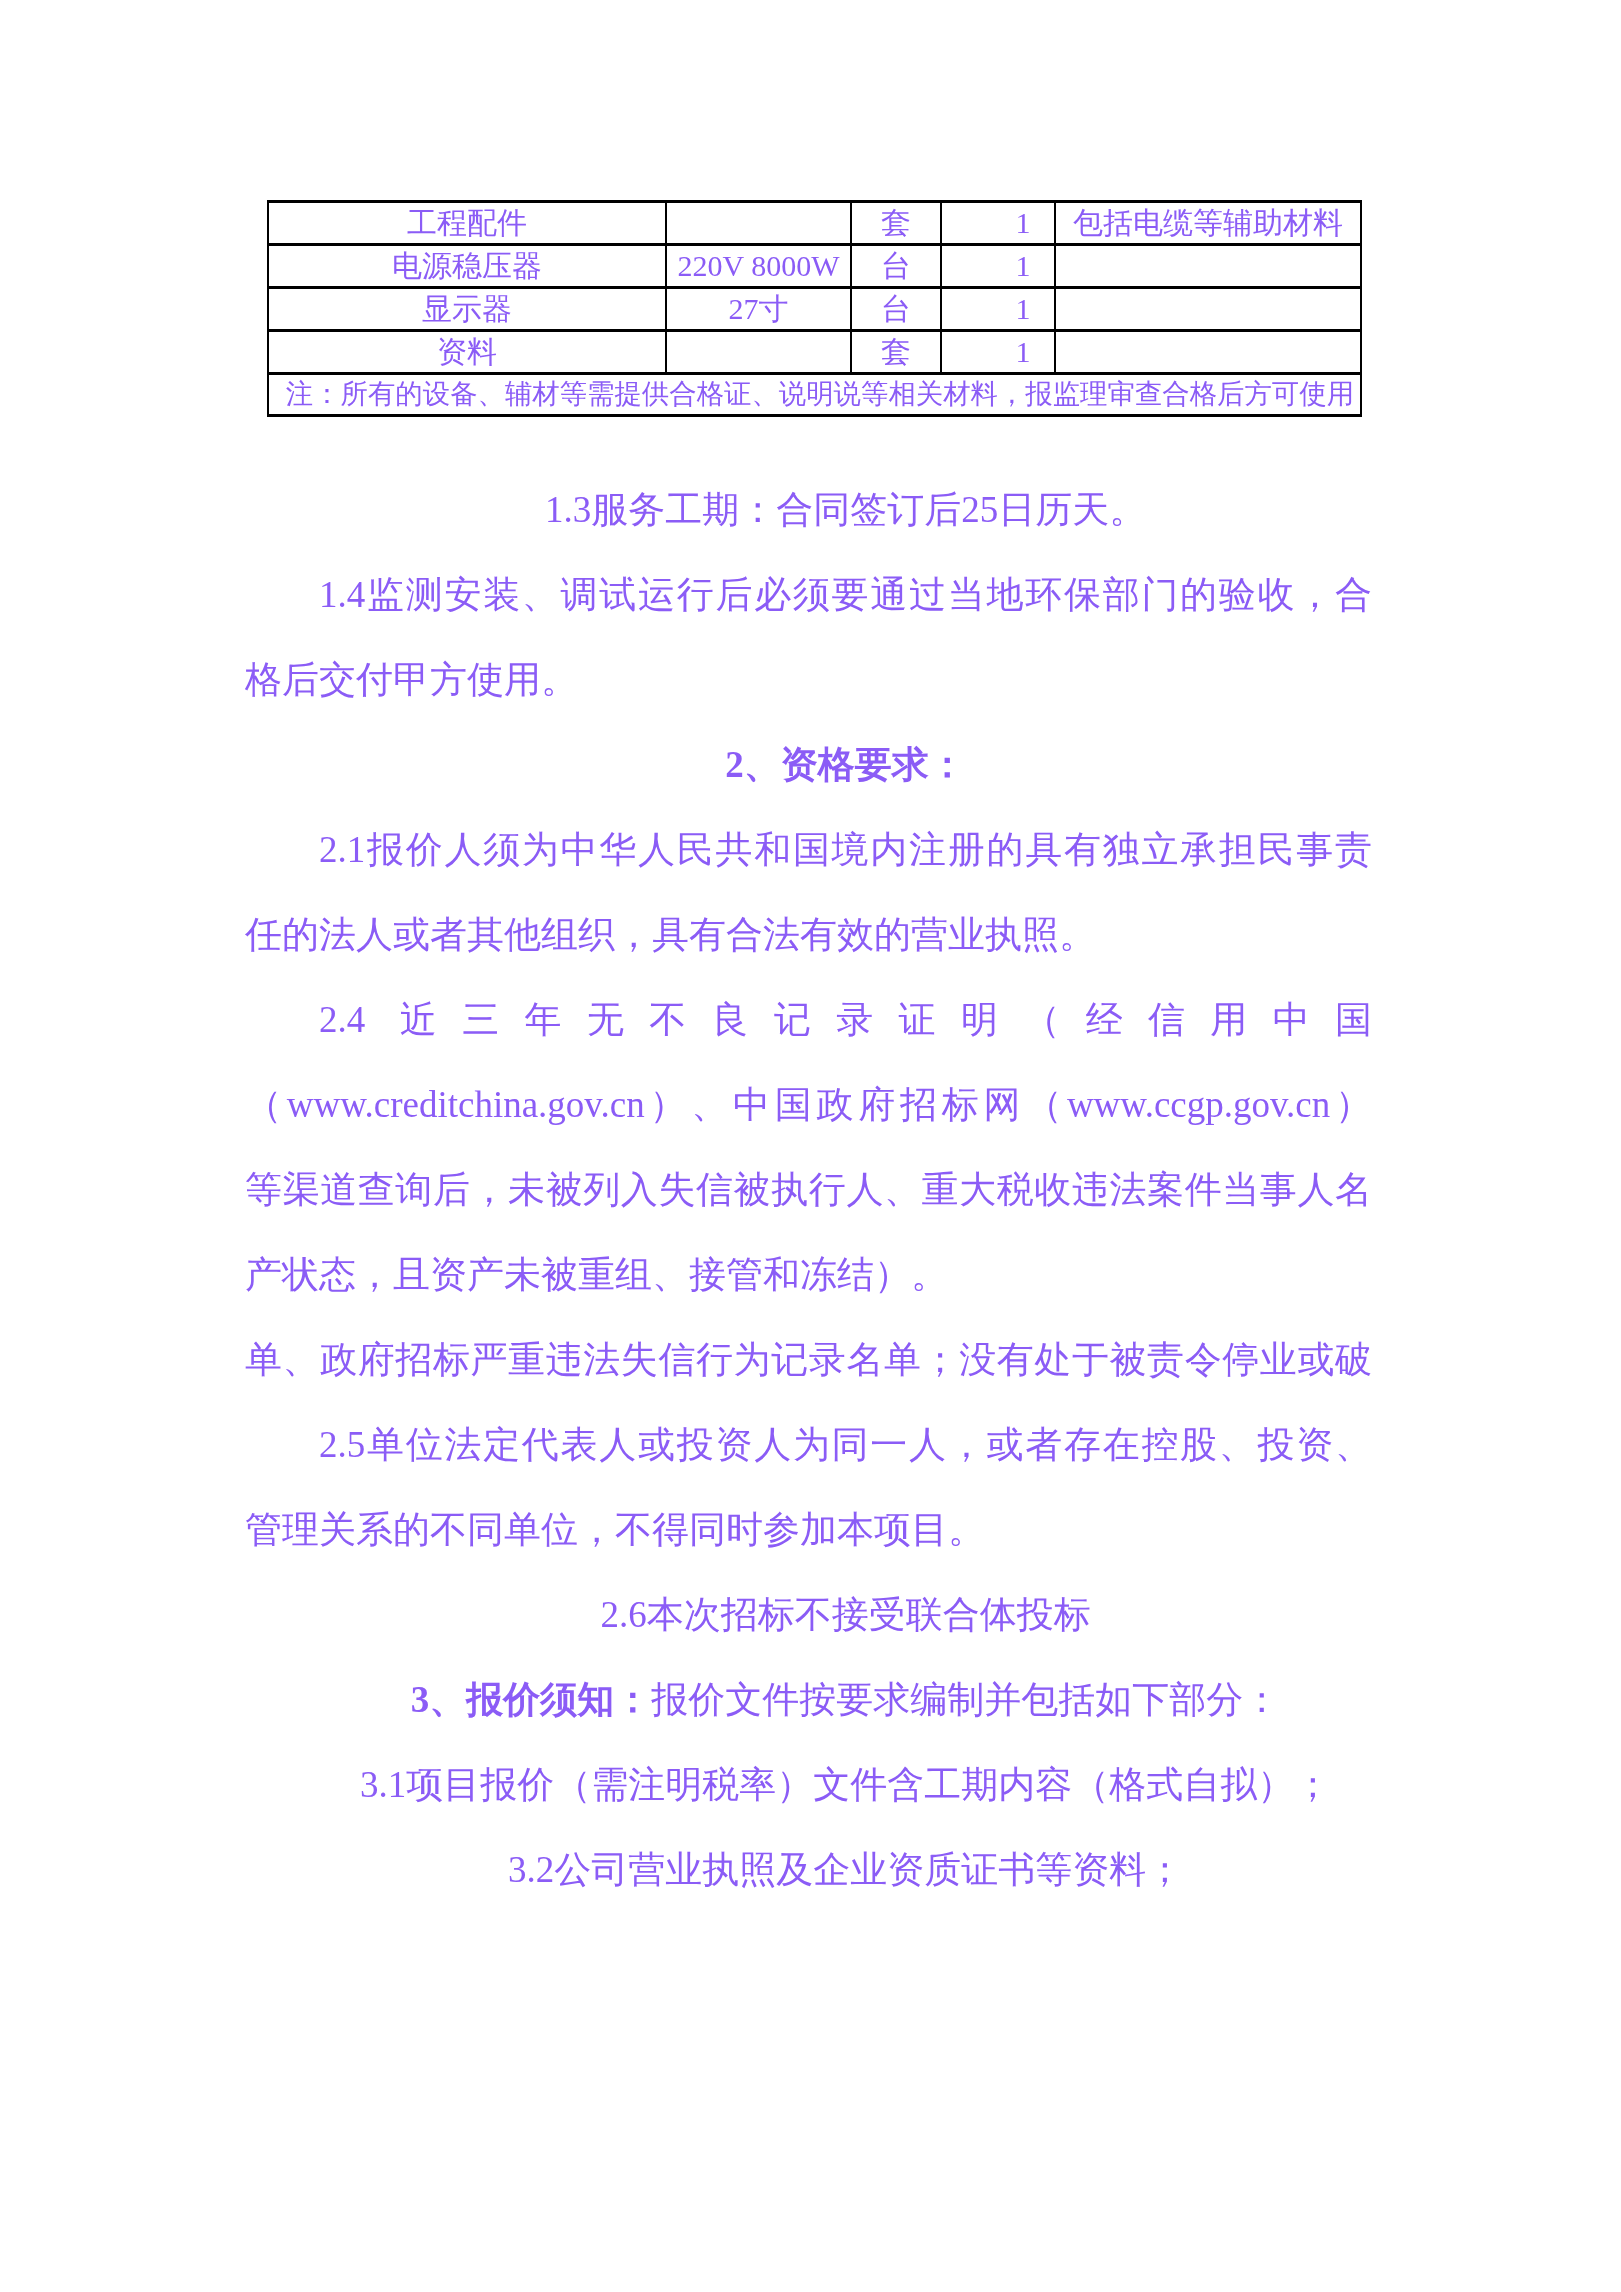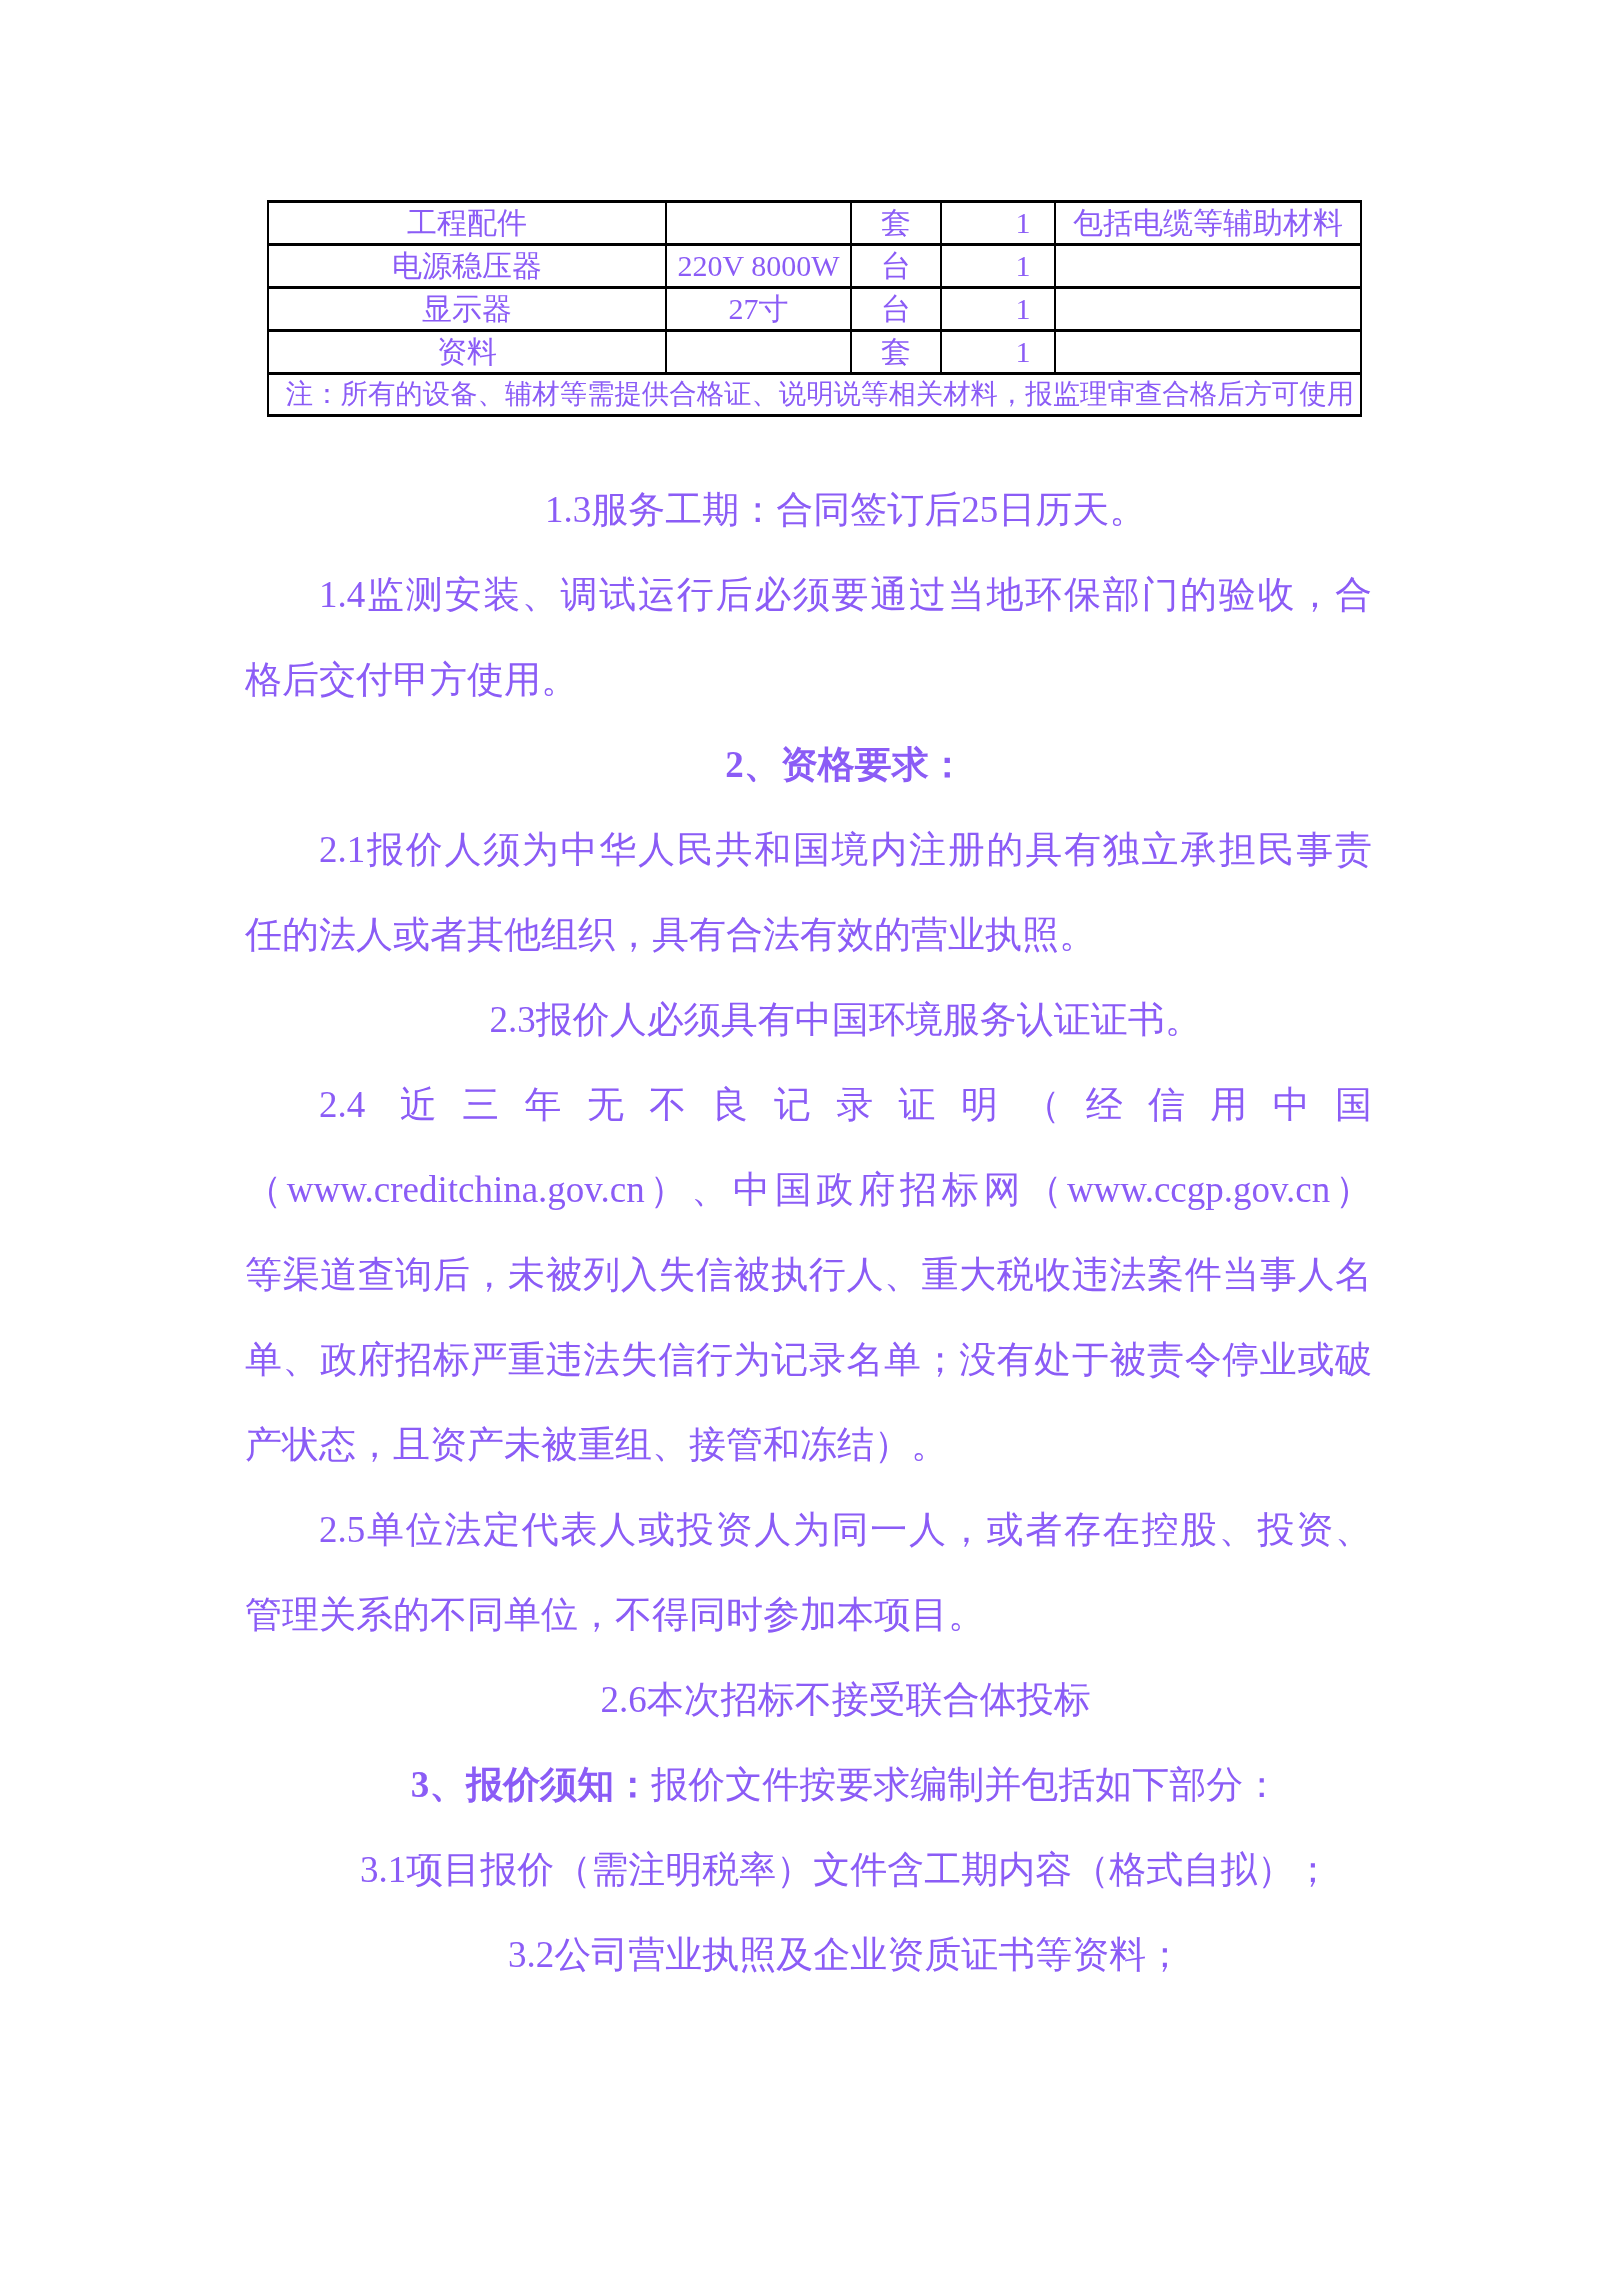--- a/index.html
+++ b/index.html
@@ -128,26 +128,25 @@
       </tbody>
   </table>
 
   <div class="textblock">
       <div class="line indent"><span>1.3服务工期：合同签订后25日历天。</span></div>
       <div class="line indent justify"><span>1.4监测安装、调试运行后必须要通过当地环保部门的验收，合</span></div>
       <div class="line"><span>格后交付甲方使用。</span></div>
       <div class="line indent"><b>2、资格要求：</b></div>
       <div class="line indent justify"><span>2.1报价人须为中华人民共和国境内注册的具有独立承担民事责</span></div>
       <div class="line"><span>任的法人或者其他组织，具有合法有效的营业执照。</span></div>
-      <div class="line indent"><span>2.3报价人必须具有中国环境服务认证证书。</span></div>
       <div class="line indent justify"><span>2.4 近三年无不良记录证明（经信用中国</span></div>
       <div class="line justify"><span>（www.creditchina.gov.cn）、中国政府招标网（www.ccgp.gov.cn）</span></div>
       <div class="line justify"><span>等渠道查询后，未被列入失信被执行人、重大税收违法案件当事人名</span></div>
+      <div class="line"><span>产状态，且资产未被重组、接管和冻结）。</span></div>
       <div class="line justify"><span>单、政府招标严重违法失信行为记录名单；没有处于被责令停业或破</span></div>
-      <div class="line"><span>产状态，且资产未被重组、接管和冻结）。</span></div>
       <div class="line indent justify"><span>2.5单位法定代表人或投资人为同一人，或者存在控股、投资、</span></div>
       <div class="line"><span>管理关系的不同单位，不得同时参加本项目。</span></div>
       <div class="line indent"><span>2.6本次招标不接受联合体投标</span></div>
       <div class="line indent"><b>3、报价须知：</b><span>报价文件按要求编制并包括如下部分：</span></div>
       <div class="line indent"><span>3.1项目报价（需注明税率）文件含工期内容（格式自拟）；</span></div>
       <div class="line indent"><span>3.2公司营业执照及企业资质证书等资料；</span></div>
     </div>
 
 </div>
 

